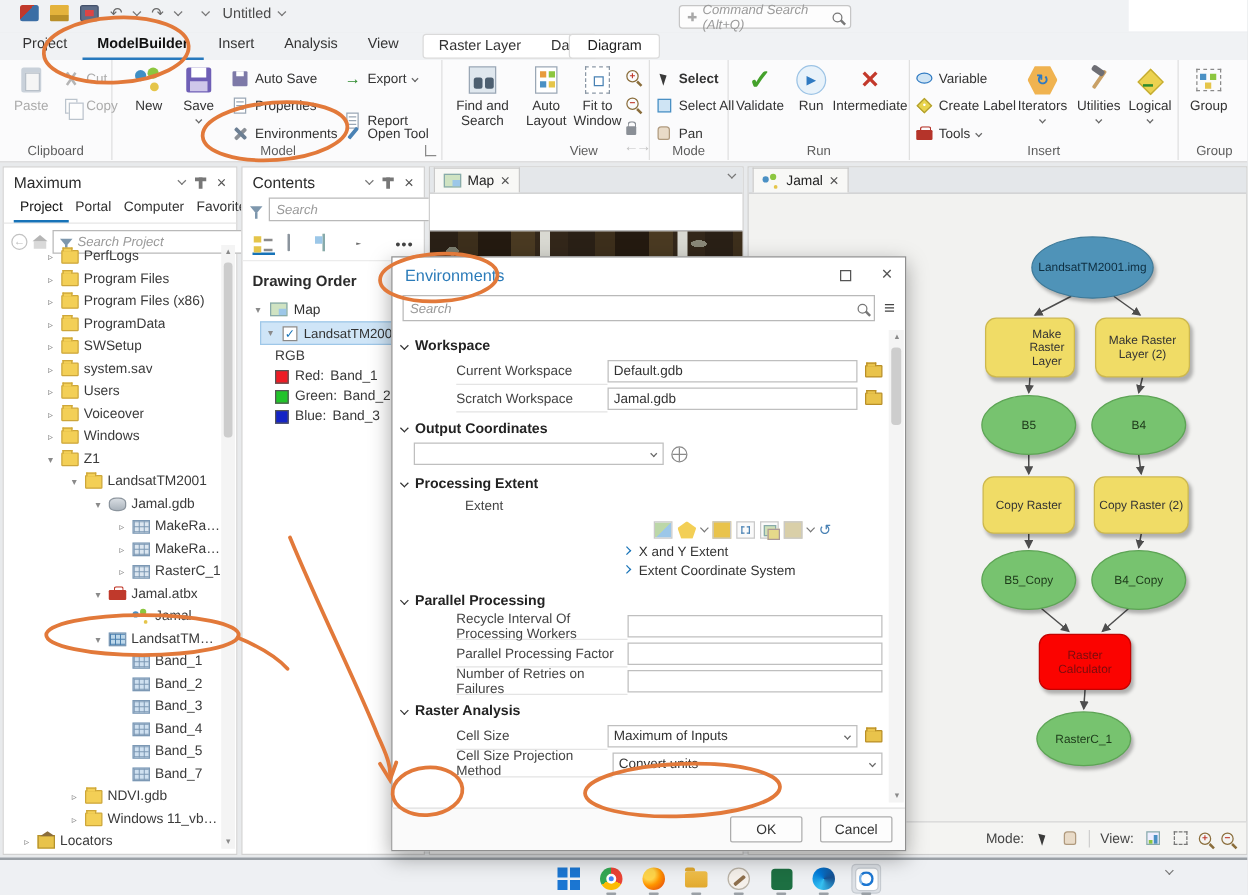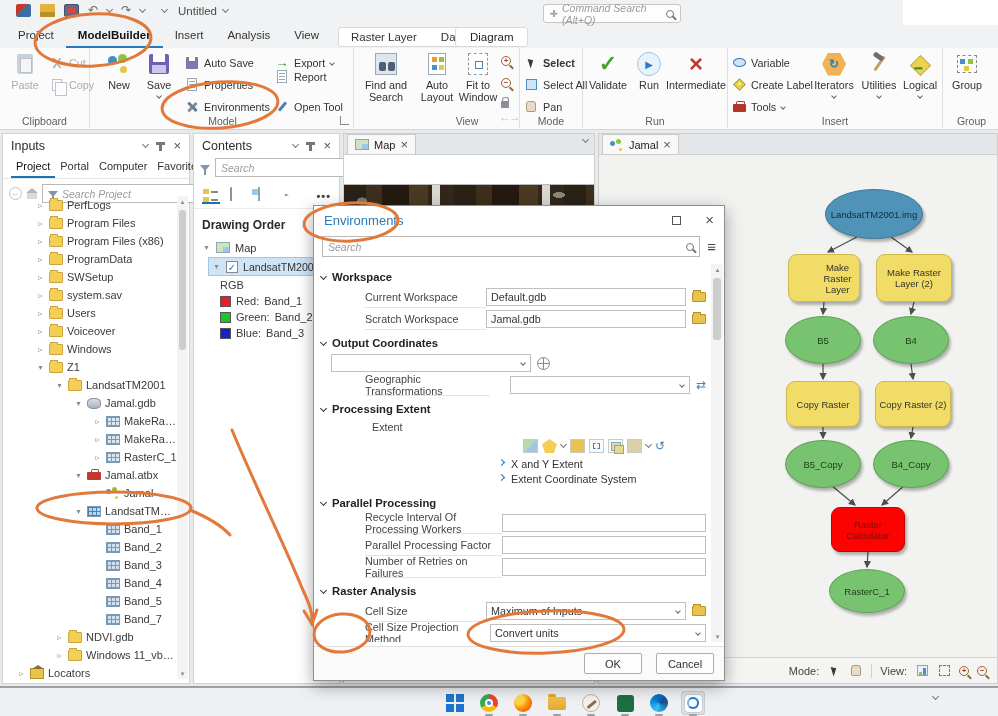--- a/index.html
+++ b/index.html
@@ -378,21 +378,21 @@
           </span>
         <span>Environments</span>
       </div>
       <div class="smallbtn" style="left:183px;top:6px;">
         <span class="si">
             <span class="icn-export">→</span>
           </span>
         <span>Export</span>
         <span class="chevsm"></span>
       </div>
-      <div class="smallbtn" style="left:183px;top:20px;text-align:right;">
+      <div class="smallbtn" style="left:183px;top:40px;text-align:right;">
         <span class="si">
             <span class="icn-page"></span>
           </span>
         <span>Report</span>
       </div>
       <div class="smallbtn" style="left:183px;top:50px;">
         <span class="si">
             <span class="icn-opentool"></span>
           </span>
         <span>Open Tool</span>
@@ -531,21 +531,21 @@
             <span class="icn-group"></span>
           </span>
         <span class="blabel">Group</span>
       </div>
       <div class="glabel">Group</div>
     </div>
   </div>
 
   <div class="panel catalog">
     <div class="phead">
-      <span class="ptitle">Inputs</span>
+      <span class="ptitle">Maximum</span>
       <span class="pctl">
         <span class="cvw"></span>
         <span class="pin"></span>
         <span class="x"></span>
       </span>
     </div>
     <div class="cattabs">
       <span style="display:flex;">
 
       <span class="cattab active">Project</span>
@@ -886,30 +886,20 @@
       </div>
       <div class="frow">
         <div class="fctl">
           <span class="selwrap">
               <input class="fin" value="" style="">
               <span class="chevsm"></span>
             </span>
           <span class="ic-globe"></span>
         </div>
       </div>
-      <div class="frow">
-        <div class="flabel">Geographic Transformations</div>
-        <div class="fctl" style="padding-left:20px;">
-          <span class="selwrap">
-              <input class="fin" style="width: 180px;" value="">
-              <span class="chevsm"></span>
-            </span>
-          <span class="ic-transform">⇄</span>
-        </div>
-      </div>
 
       <div class="sec">
         <span class="cv"></span>
         <span>Processing Extent</span>
       </div>
       <div class="frow" style="height:18px;padding-left:24px;">
         <div class="flabel" style="border-bottom:none;">Extent</div>
       </div>
       <div class="frow" style="height:20px;">
         <div class="flabel" style="border-bottom:none;"></div>

